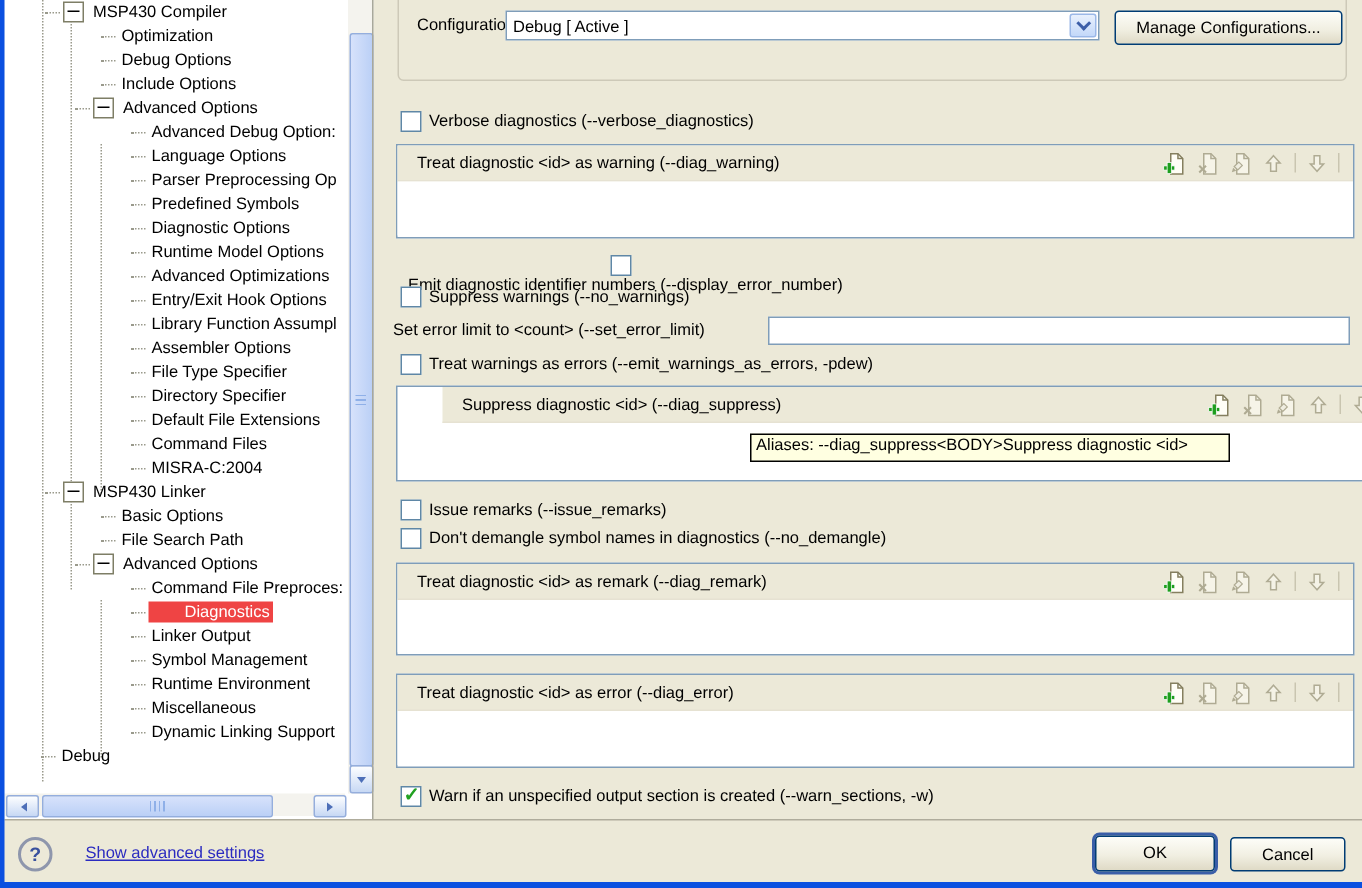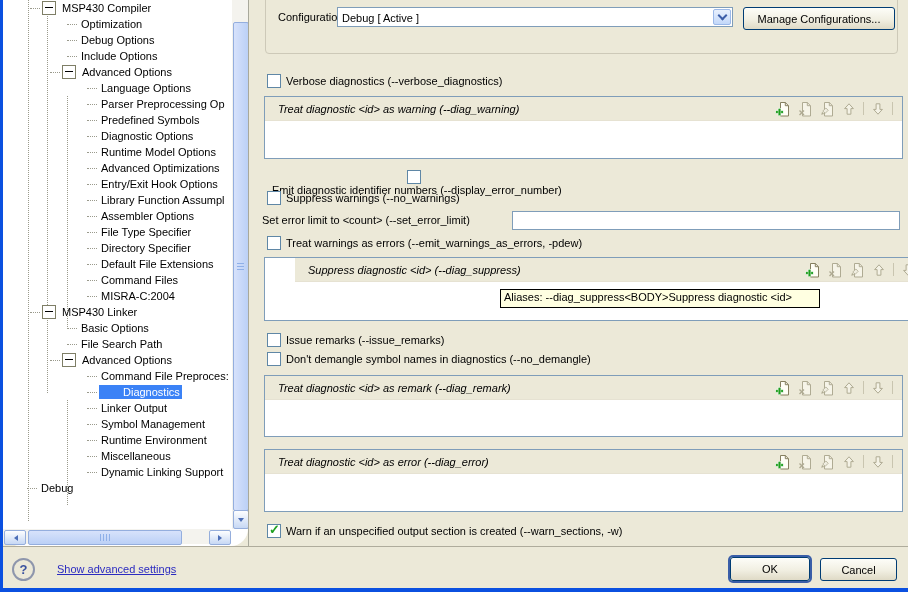--- a/index.html
+++ b/index.html
@@ -3,34 +3,34 @@
 <meta charset="utf-8">
 <style>
   html,body{margin:0;padding:0;background:#fff;}
   .window{position:relative;width:908px;height:592px;background:#ECE9D8;overflow:hidden;
           font-family:"Liberation Sans",sans-serif;font-size:11px;color:#000;}
   
   .border-left{position:absolute;left:0;top:0;width:3px;height:592px;background:#0B50E0;z-index:9;}
   .border-bottom{position:absolute;left:0;top:588px;width:908px;height:4px;background:#0B50E0;z-index:9;}
 
   
-  .leftpane{position:absolute;left:3px;top:0;width:245px;height:546px;background:#fff;border-radius:17px;}
+  .leftpane{position:absolute;left:3px;top:0;width:245px;height:546px;background:#fff;}
   .pane-divider{position:absolute;left:248px;top:0;width:1px;height:546px;background:#A8A89B;}
   .tree{position:absolute;left:0;top:0;width:226px;height:529px;overflow:hidden;background:#fff;}
   .guide{position:absolute;width:0;border-left:1px dotted #9A9A8C;}
   .tree-row{position:relative;display:flex;align-items:center;height:16px;white-space:nowrap;}
   .tree-row::before{content:"";width:10px;border-top:1px dotted #9A9A8C;margin-right:2px;flex:0 0 auto;}
   .tree-row.d0{padding-left:24px}.tree-row.d1{padding-left:44px}
   .tree-row.d2{padding-left:64px}.tree-row.d3{padding-left:84px}
   .tree-row.has-box.d1{padding-left:27px}.tree-row.has-box.d2{padding-left:47px}
   .expander{display:none;position:relative;width:12px;height:12px;background:#fff;border:1px solid #7E7E66;margin-right:4px;flex:0 0 auto;}
   .has-box .expander{display:inline-block;}
   .expander::after{content:"";position:absolute;left:2px;right:2px;top:5px;border-top:1px solid #000;}
   .tree-label{padding:1px 2px;}
-  .tree-row.selected .tree-label{background:#3b82f6;color:#fff;padding-left:24px;}
+  .tree-row.selected .tree-label{background:#ef4444;color:#fff;padding-left:24px;}
 
   
   .vscroll{position:absolute;left:229px;top:0;width:17px;height:529px;background:#F4F3EE;}
   .vthumb{position:absolute;left:1px;top:22px;width:14px;height:487px;border:1px solid #94AEDE;border-radius:2px;
           background:linear-gradient(90deg,#D7E2FB,#BBD0F6);}
   .vthumb::after{content:"";position:absolute;left:3px;top:50%;margin-top:-4px;width:7px;height:8px;
           background:repeating-linear-gradient(180deg,#8FB0E8 0 1px,transparent 1px 3px);}
   .sb-btn{position:absolute;border:1px solid #95AEDC;border-radius:2px;background:linear-gradient(180deg,#FDFEFF,#C7D8F4);
           display:flex;align-items:center;justify-content:center;}
   .vdown{left:1px;top:510px;width:14px;height:17px;}
@@ -62,21 +62,21 @@
 
   .cbrow{position:absolute;left:17px;height:14px;display:flex;align-items:center;}
   .cb{position:relative;width:12px;height:12px;background:#fff;border:1px solid #5F87A6;flex:0 0 auto;}
   .cb.checked::after{content:"\2713";position:absolute;left:1px;top:-3px;color:#21A121;font-size:13px;font-weight:bold;}
   .cb-label{margin-left:5px;white-space:nowrap;}
 
   .errlimit-label{position:absolute;left:12px;top:214px;}
   .errlimit-input{position:absolute;left:262px;top:211px;width:380px;height:15px;border:1px solid #7F9DB9;
                   font:11px "Liberation Sans",sans-serif;padding:1px 3px;background:#fff;}
 
-  .listgroup{position:absolute;left:14px;width:637px;border:1px solid #7F9DB9;background:#fff;font-style:italic;}
+  .listgroup{position:absolute;left:14px;width:637px;border:1px solid #7F9DB9;background:#fff;}
   .lg-header{height:23px;background:#ECE9D8;border-bottom:1px solid #E6E2D2;display:flex;align-items:center;padding:0 5px 0 13px;}
   .lg-title{flex:1 1 auto;white-space:nowrap;overflow:hidden;}
   .lg-icons{display:flex;align-items:center;gap:6px;margin-right:4px;}
   .licon{width:16px;height:16px;display:inline-block;}
   .lsep{width:1px;height:13px;background:#C9C5B0;}
   .lg-body{position:relative;background:#fff;}
 
   .tooltip{position:absolute;left:250px;top:289px;width:312px;height:15px;background:#FFFFE1;border:1px solid #000;
            padding:1px 3px;white-space:nowrap;z-index:5;}
 
@@ -117,20 +117,24 @@
         <div class="tree-row d2">
 
           <span class="tree-label">Include Options</span>
         </div>
         <div class="tree-row d2 has-box">
           <span class="expander"></span>
           <span class="tree-label">Advanced Options</span>
         </div>
         <div class="tree-row d3">
 
+          <span class="tree-label">Advanced Debug Option:</span>
+        </div>
+        <div class="tree-row d3">
+
           <span class="tree-label">Language Options</span>
         </div>
         <div class="tree-row d3">
 
           <span class="tree-label">Parser Preprocessing Op</span>
         </div>
         <div class="tree-row d3">
 
           <span class="tree-label">Predefined Symbols</span>
         </div>

